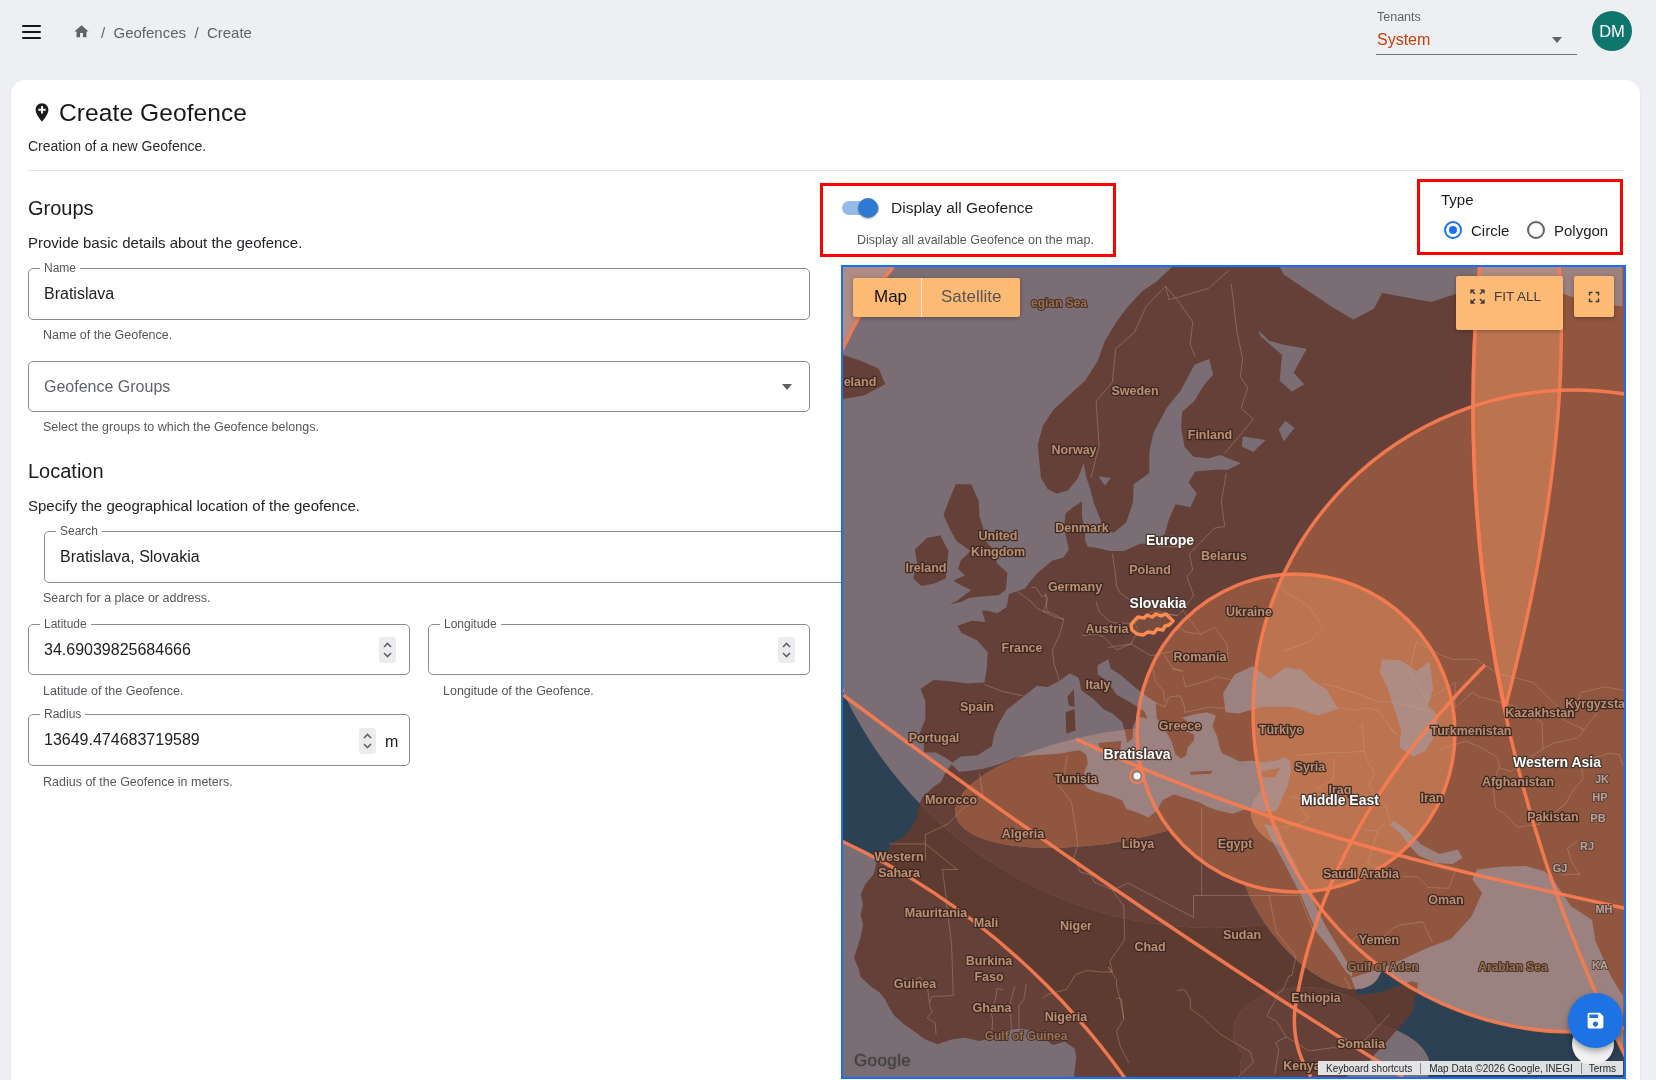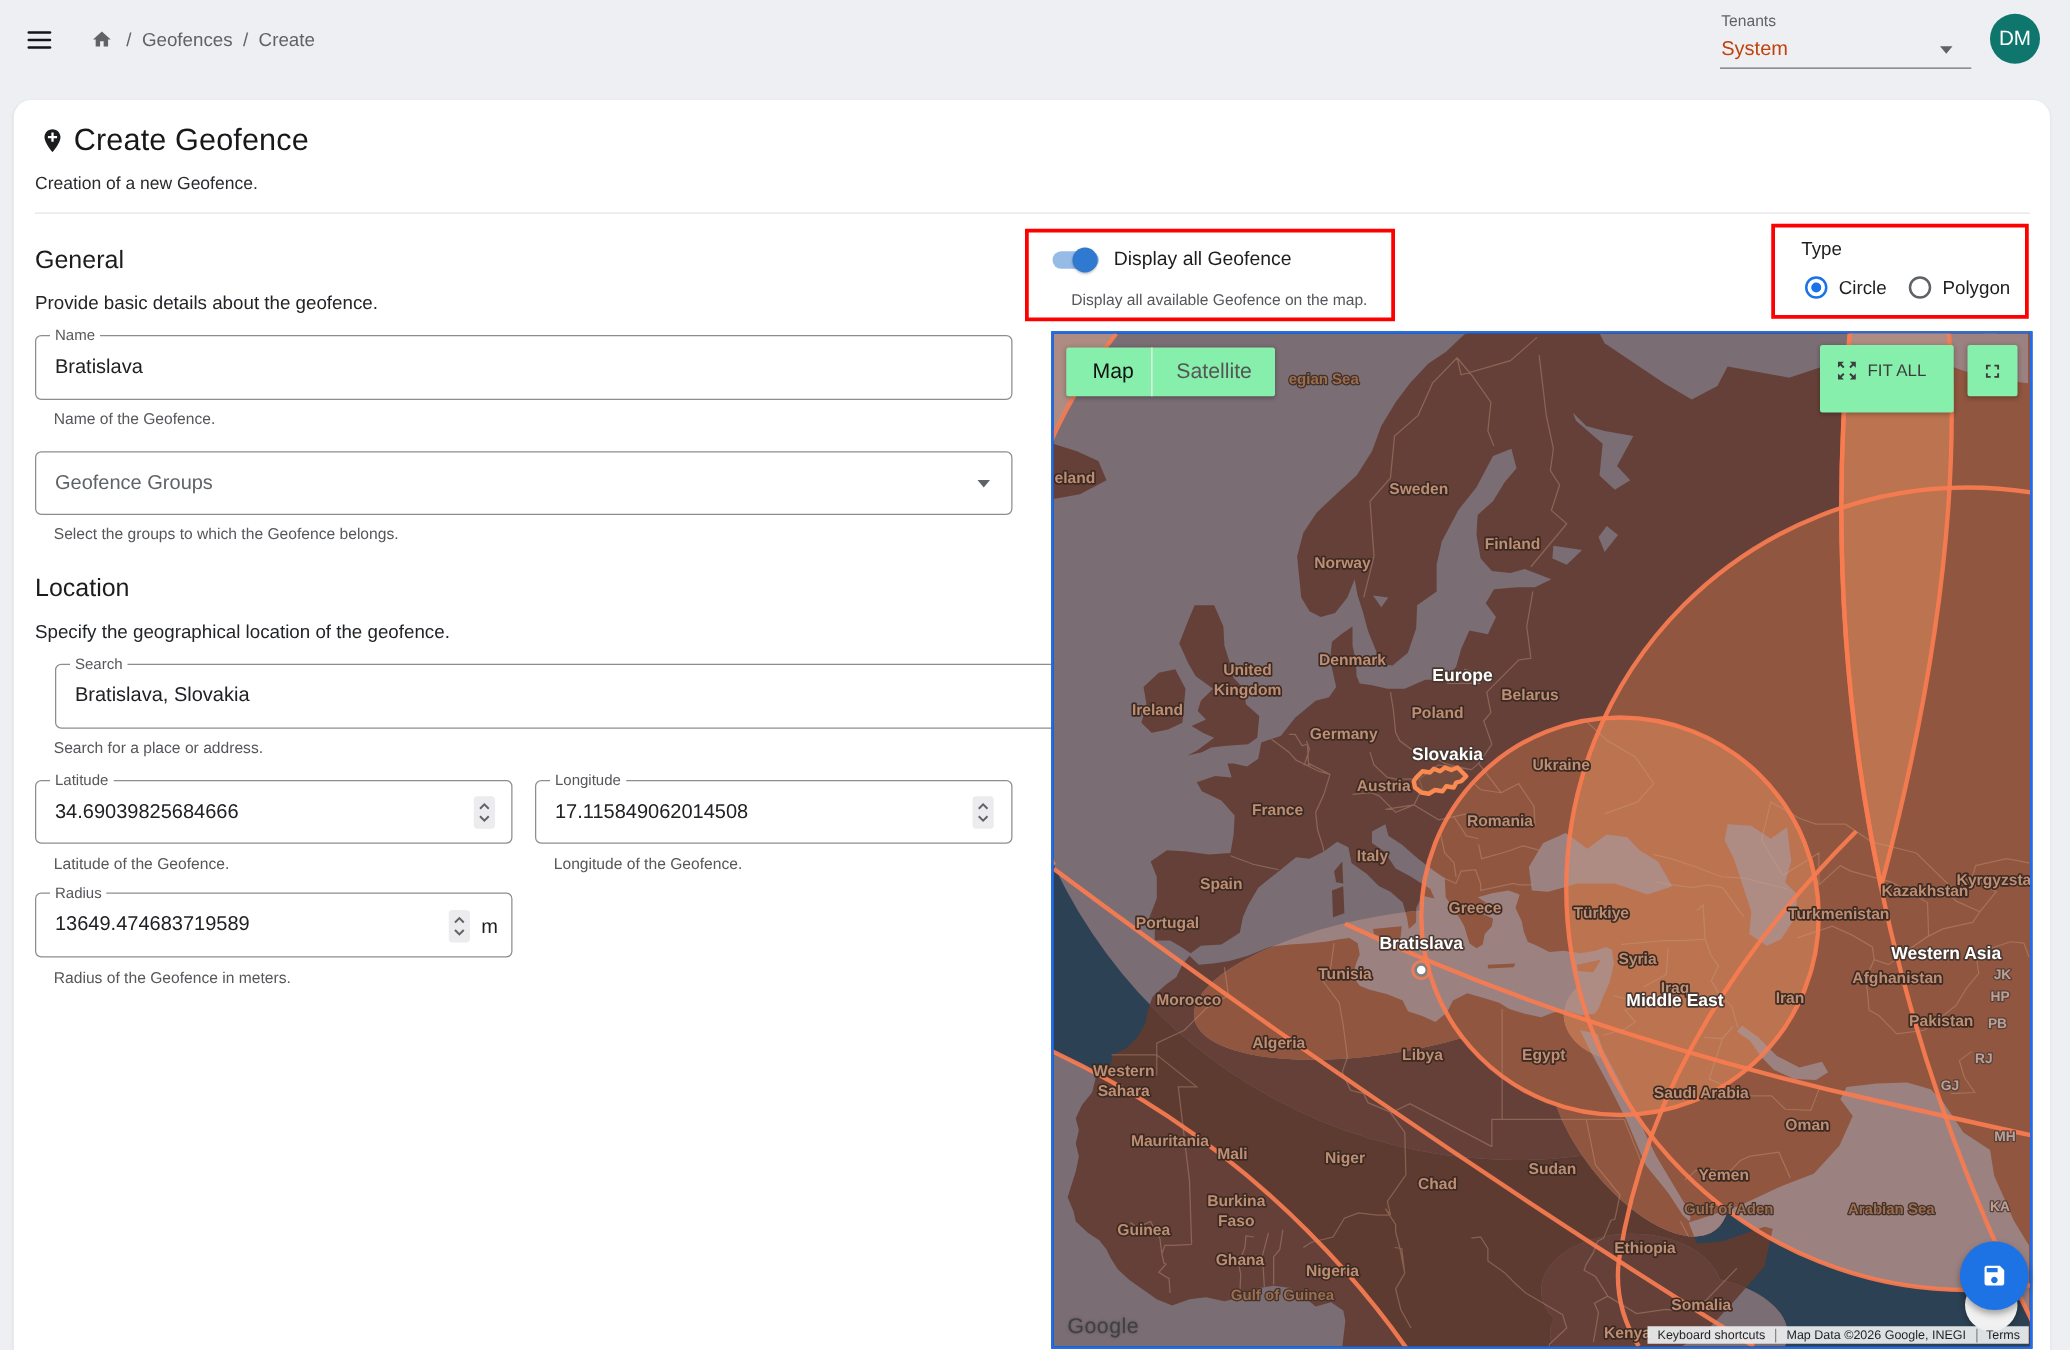--- a/index.html
+++ b/index.html
@@ -33,21 +33,21 @@
 .thumb{position:absolute;width:20px;height:20px;border-radius:50%;background:#2f79d0;box-shadow:0 1px 2px rgba(0,0,0,.3)}
 .toglab{font-size:15.5px;color:#1d1e20}
 
 .radio{position:absolute;width:18px;height:18px;border-radius:50%}
 .radio.on{border:2px solid #1a73e8}
 .radio.on::after{content:"";position:absolute;left:3px;top:3px;width:8px;height:8px;border-radius:50%;background:#1a73e8}
 .radio.off{border:2px solid #5f6368}
 .radlab{font-size:15px;color:#1d1e20}
 
 .mapwrap{left:841px;top:265px;width:785px;height:814px;border:2px solid #1b6ef3;background:#2d4154}
-.mapctl{position:absolute;background:#86efac;box-shadow:0 1px 4px rgba(0,0,0,.3);border-radius:2px}
+.mapctl{position:absolute;background:#fdba74;box-shadow:0 1px 4px rgba(0,0,0,.3);border-radius:2px}
 .ms-map{font-size:17px;color:#111;font-weight:500}
 .ms-sat{font-size:17px;color:#565656}
 .fitall{font-size:13.5px;color:#3c3c3c;letter-spacing:0}
 .gglogo{color:#404040;font-size:17px;letter-spacing:.4px;text-shadow:0 0 2px rgba(60,60,60,.6)}
 .attr{position:absolute;background:rgba(237,239,241,.92);font-size:10px;color:#1f2023;display:flex;align-items:center;white-space:nowrap}
 .fab{position:absolute;border-radius:50%}
 svg text.lc{font-size:12.5px;fill:#bd8e74;stroke:#3c2a22;stroke-width:2.6px;paint-order:stroke;stroke-linejoin:round}
 svg text.la{font-size:14px;fill:#fff;stroke:#4a3830;stroke-width:2.6px;paint-order:stroke;stroke-linejoin:round}
 svg text.ls{font-size:12px;fill:#9c6e50;stroke:#42302a;stroke-width:2px;paint-order:stroke;stroke-linejoin:round}
 svg text.lt{font-size:11px;fill:#b9a29a;stroke:#5a4138;stroke-width:2px;paint-order:stroke;stroke-linejoin:round}
@@ -71,21 +71,21 @@
 
 <div class="abs card"></div>
 
 <svg class="abs" style="left:31px;top:99px" width="22" height="27" viewBox="0 0 24 24" fill="#1b1c1e">
     <path d="M12 2C8.14 2 5 5.14 5 9c0 5.25 7 13 7 13s7-7.75 7-13c0-3.86-3.14-7-7-7zm4 8h-3v3h-2v-3H8V8h3V5h2v3h3v2z"></path>
   </svg>
 <div class="abs title" style="left:59px;top:99px">Create Geofence</div>
 <div class="abs subtitle" style="left:28px;top:138px">Creation of a new Geofence.</div>
 <div class="abs divider"></div>
 
-<div class="abs h2" style="left:28px;top:197px">General</div>
+<div class="abs h2" style="left:28px;top:197px">Groups</div>
 <div class="abs sect" style="left:28px;top:234px">Provide basic details about the geofence.</div>
 
 <div class="fld" style="left:28px;top:268px;width:782px;height:52px">
     <div class="lab">Name</div>
     <div class="val">Bratislava</div>
   </div>
 <div class="helper" style="left:43px;top:328px">Name of the Geofence.</div>
 
 <div class="fld" style="left:28px;top:361px;width:782px;height:51px">
     <div class="val ph">Geofence Groups</div>
@@ -107,21 +107,20 @@
     <div class="val">34.69039825684666</div>
   </div>
 <div class="spin" style="left:379px;top:637px">
     <svg width="13" height="22" viewBox="0 0 13 22" fill="none" stroke="#5f6368" stroke-width="1.6">
       <path d="M3 8l3.5-3.5L10 8"></path>
       <path d="M3 14l3.5 3.5L10 14"></path>
     </svg>
   </div>
 <div class="fld" style="left:428px;top:624px;width:382px;height:51px">
     <div class="lab">Longitude</div>
-    <div class="val">17.115849062014508</div>
   </div>
 <div class="spin" style="left:778px;top:637px">
     <svg width="13" height="22" viewBox="0 0 13 22" fill="none" stroke="#5f6368" stroke-width="1.6">
       <path d="M3 8l3.5-3.5L10 8"></path>
       <path d="M3 14l3.5 3.5L10 14"></path>
     </svg>
   </div>
 <div class="helper" style="left:43px;top:684px">Latitude of the Geofence.</div>
 <div class="helper" style="left:443px;top:684px">Longitude of the Geofence.</div>
 

